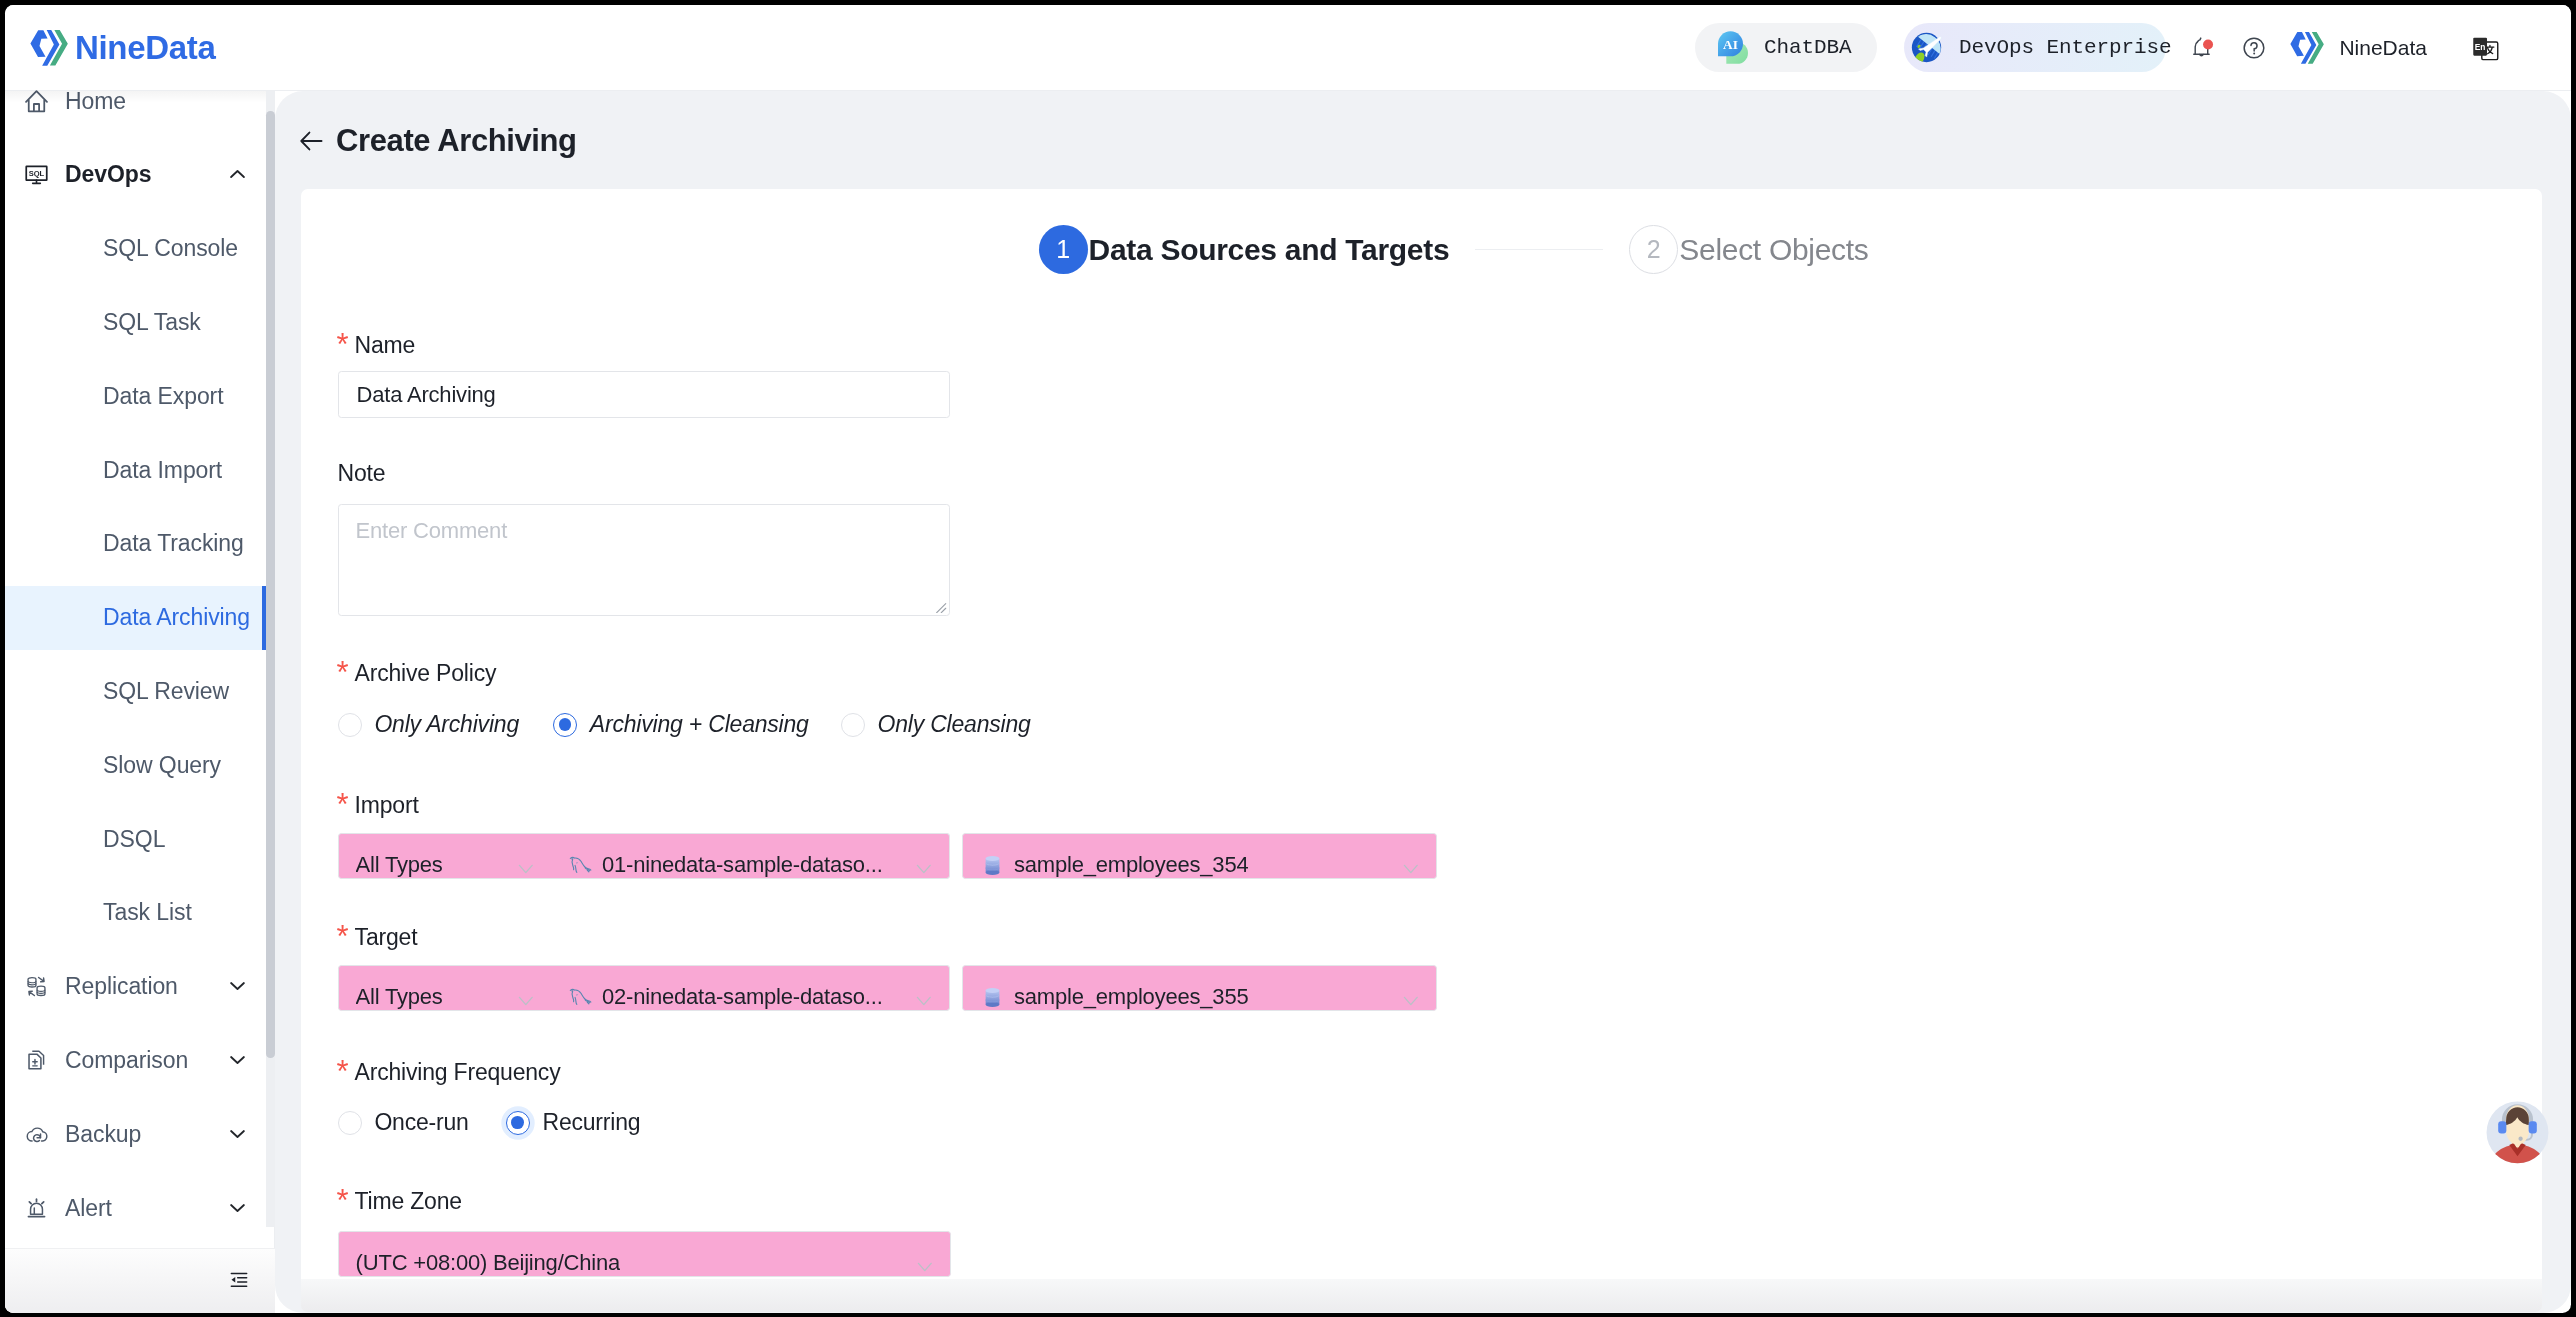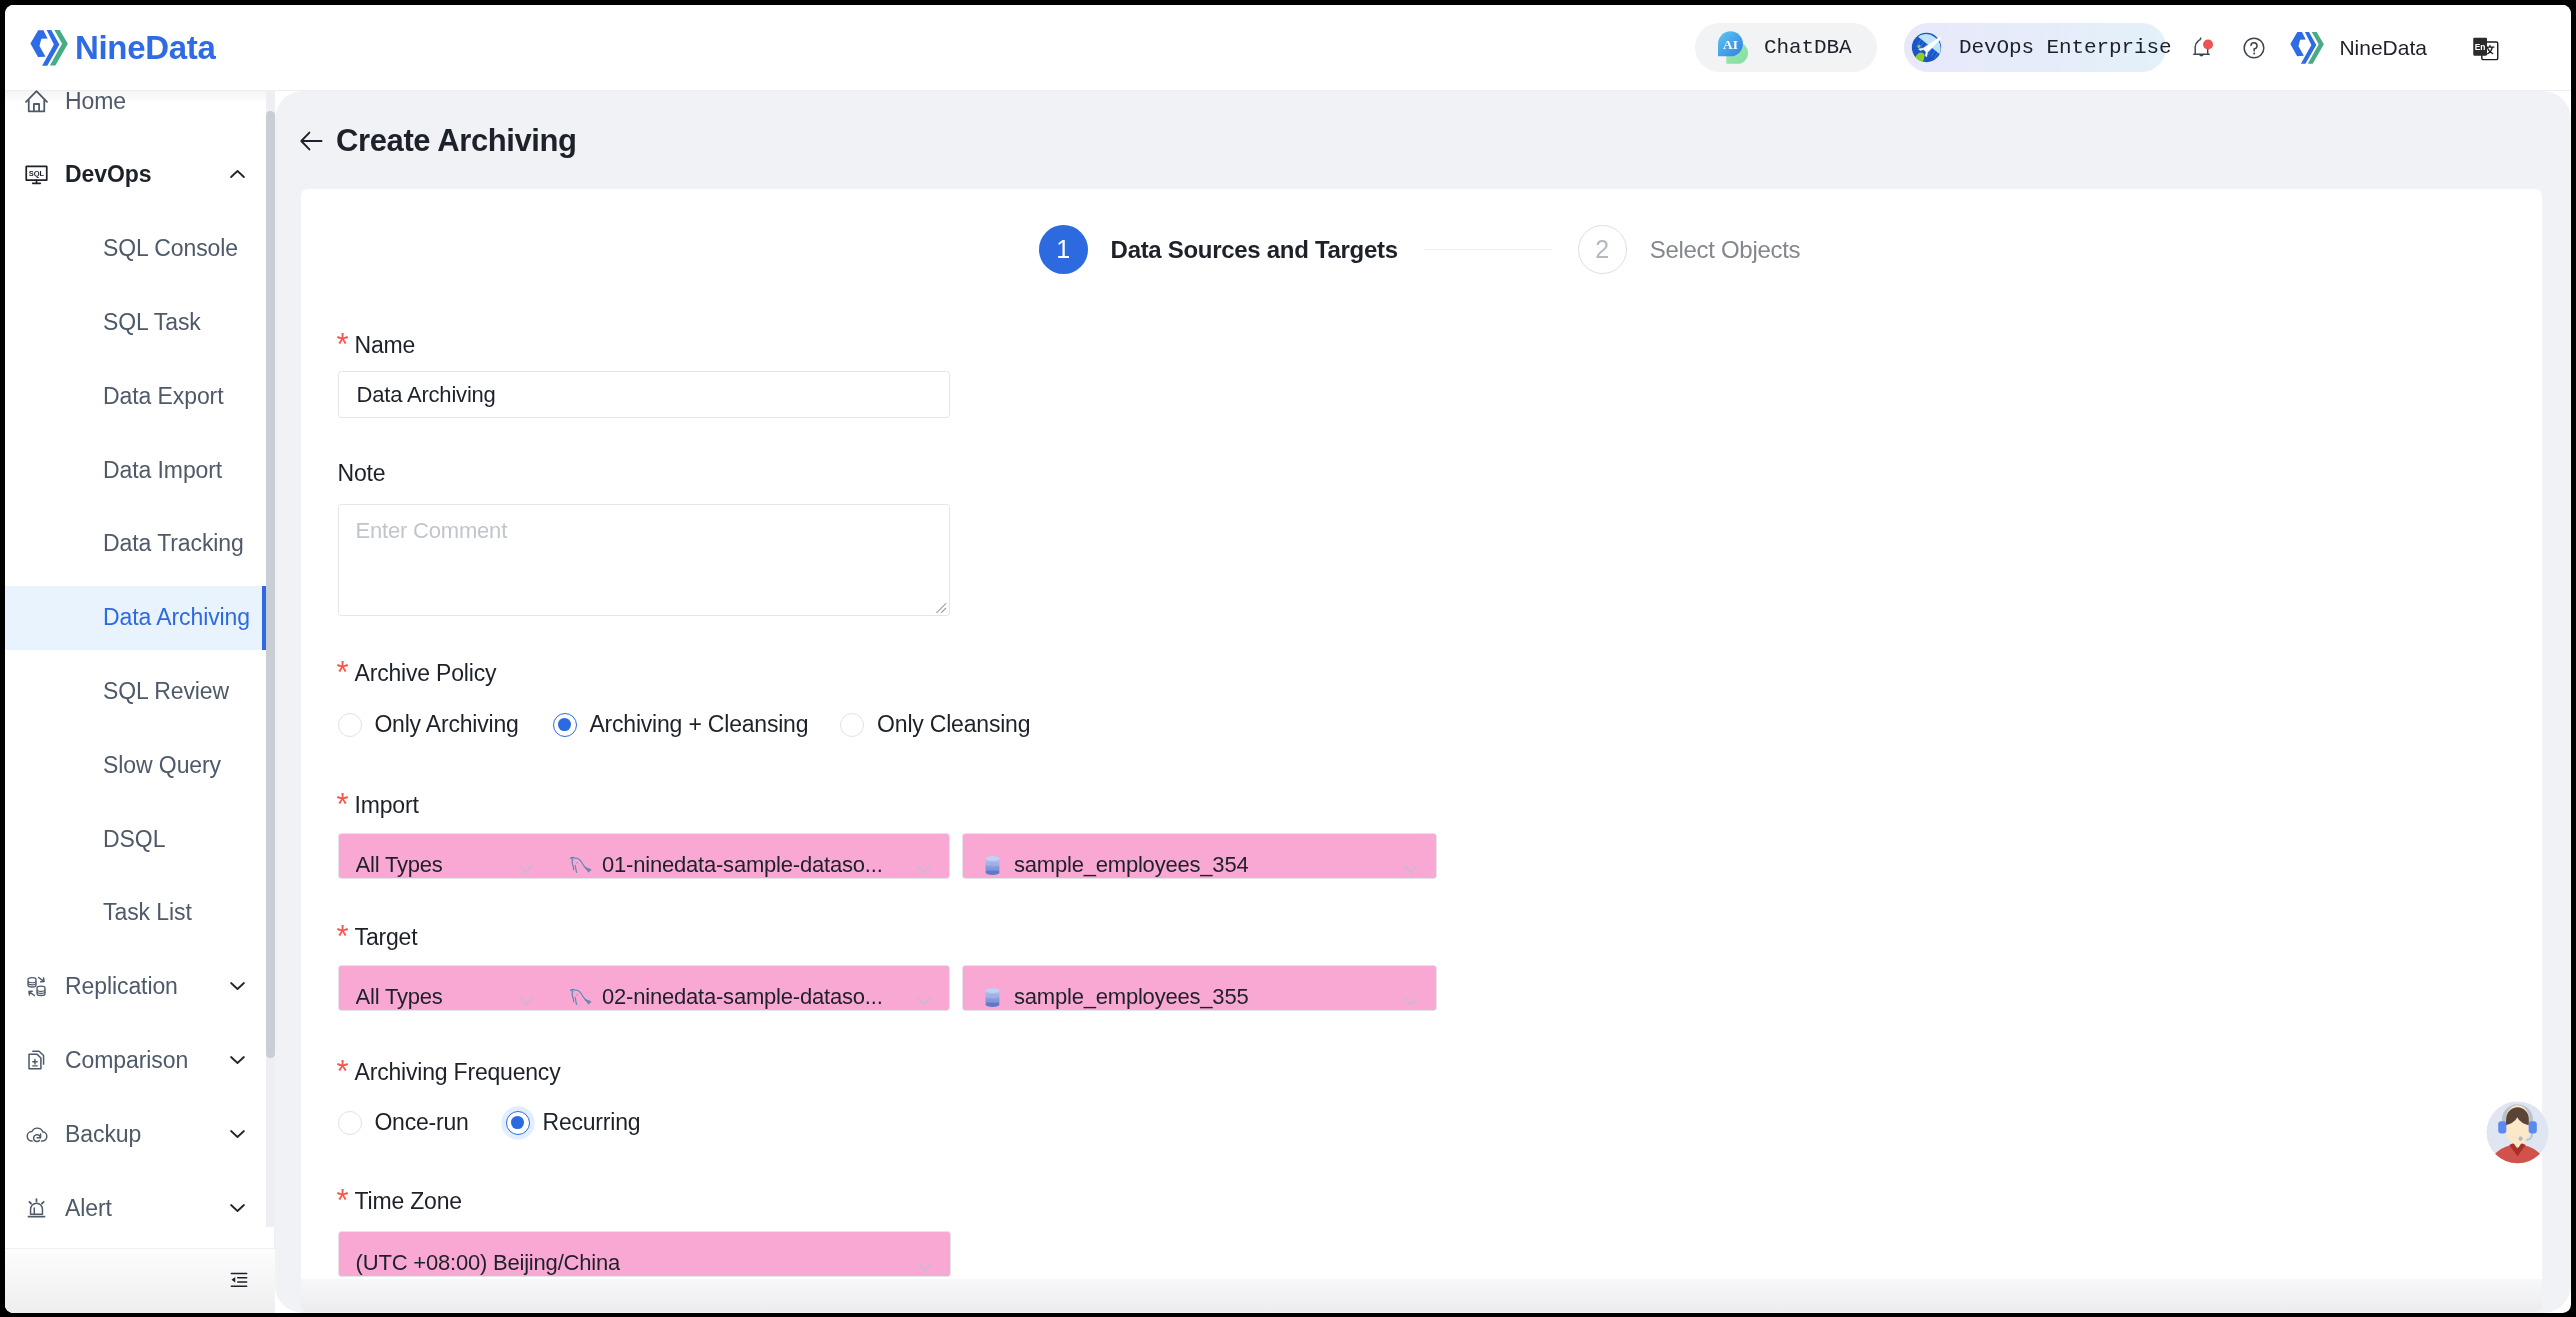--- a/index.html
+++ b/index.html
@@ -123,21 +123,21 @@
   
   .steps { position: absolute; left: 738px; top: 36px; display: flex; align-items: center; }
   .step { display: flex; align-items: center; }
   .step-num {
     width: 49px; height: 49px; border-radius: 50%;
     display: flex; align-items: center; justify-content: center;
     font-size: 25px; box-sizing: border-box;
   }
   .step-num.on  { background: #2d6ae0; color: #fff; }
   .step-num.off { border: 1.2px solid #dcdee3; color: #b4b8bf; }
-  .step-label { margin-left: 23px; font-size: 24px; letter-spacing: -0.3px; }
+  .step-label { margin-left: 1px; font-size: 30px; letter-spacing: -0.3px; }
   .step-label.on  { color: #1d2129; font-weight: 700; }
   .step-label.off { color: #84878d; }
   .step-line { width: 128px; height: 1.2px; background: #eceef1; margin: 0 26px; }
 
   
   .form { position: absolute; left: 0; top: 0; width: 2241px; height: 1118px; }
   .flabel {
     position: absolute; font-size: 23px; color: #1d2129; white-space: nowrap;
     letter-spacing: -0.2px; line-height: 1;
   }
@@ -393,21 +393,21 @@
       <div class="form" id="form-root">
           <div class="flabel" style="left:54px;top:145px;"><span class="req">*</span><span>Name</span></div>
           <div class="fld input-name" style="top:182px;">
             <span>Data Archiving</span>
           </div>
           <div class="flabel" style="left:37px;top:273px;"><span>Note</span></div>
           <div class="fld textarea" style="top:315px;"><span>Enter Comment</span><svg class="ta-grip" viewBox="0 0 12 12">
               <path d="M11 2.5 L2.5 11 M11 6.8 L6.8 11" stroke="#9aa0a8" stroke-width="1" stroke-linecap="round"></path>
             </svg></div>
           <div class="flabel" style="left:54px;top:473px;"><span class="req">*</span><span>Archive Policy</span></div>
-          <div class="radios" style="left:37px;top:522px;">
+          <div class="radios" style="left:37px;top:522px;font-style:italic;">
             <label class="radio" style="margin-right:34px;">
               <span class="rb"></span>
               <span class="rl">Only Archiving</span>
             </label>
             <label class="radio" style="margin-right:32px;">
               <span class="rb on"></span>
               <span class="rl">Archiving + Cleansing</span>
             </label>
             <label class="radio" style="margin-right:0px;">
               <span class="rb"></span>

